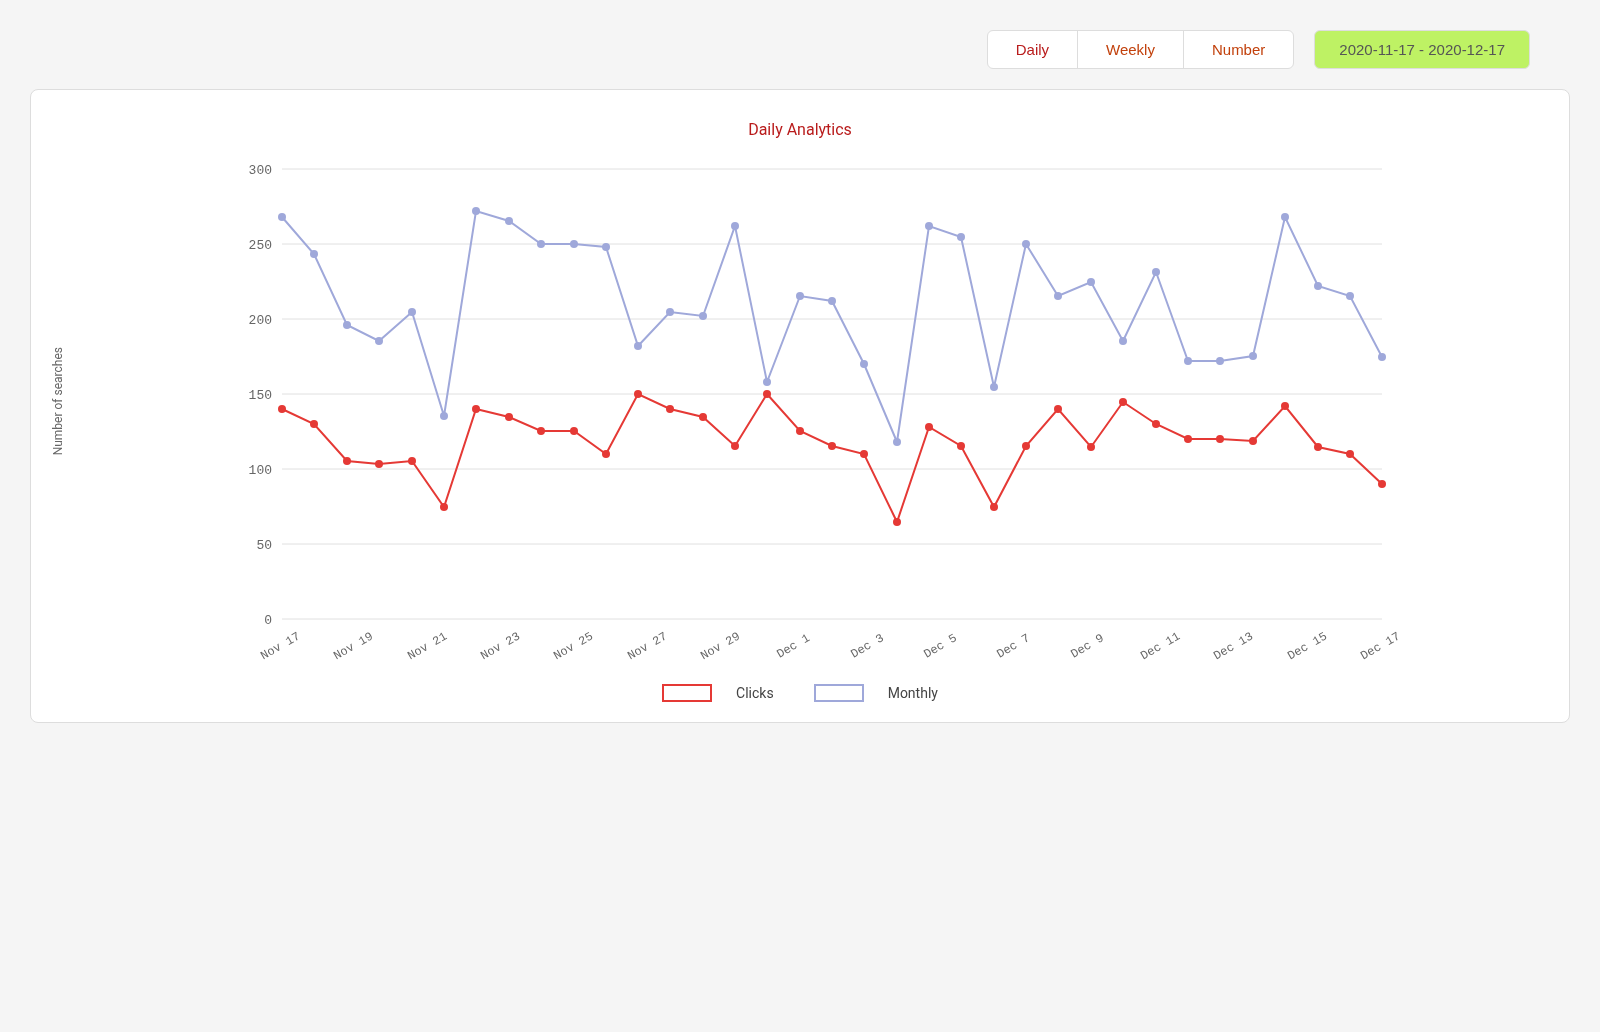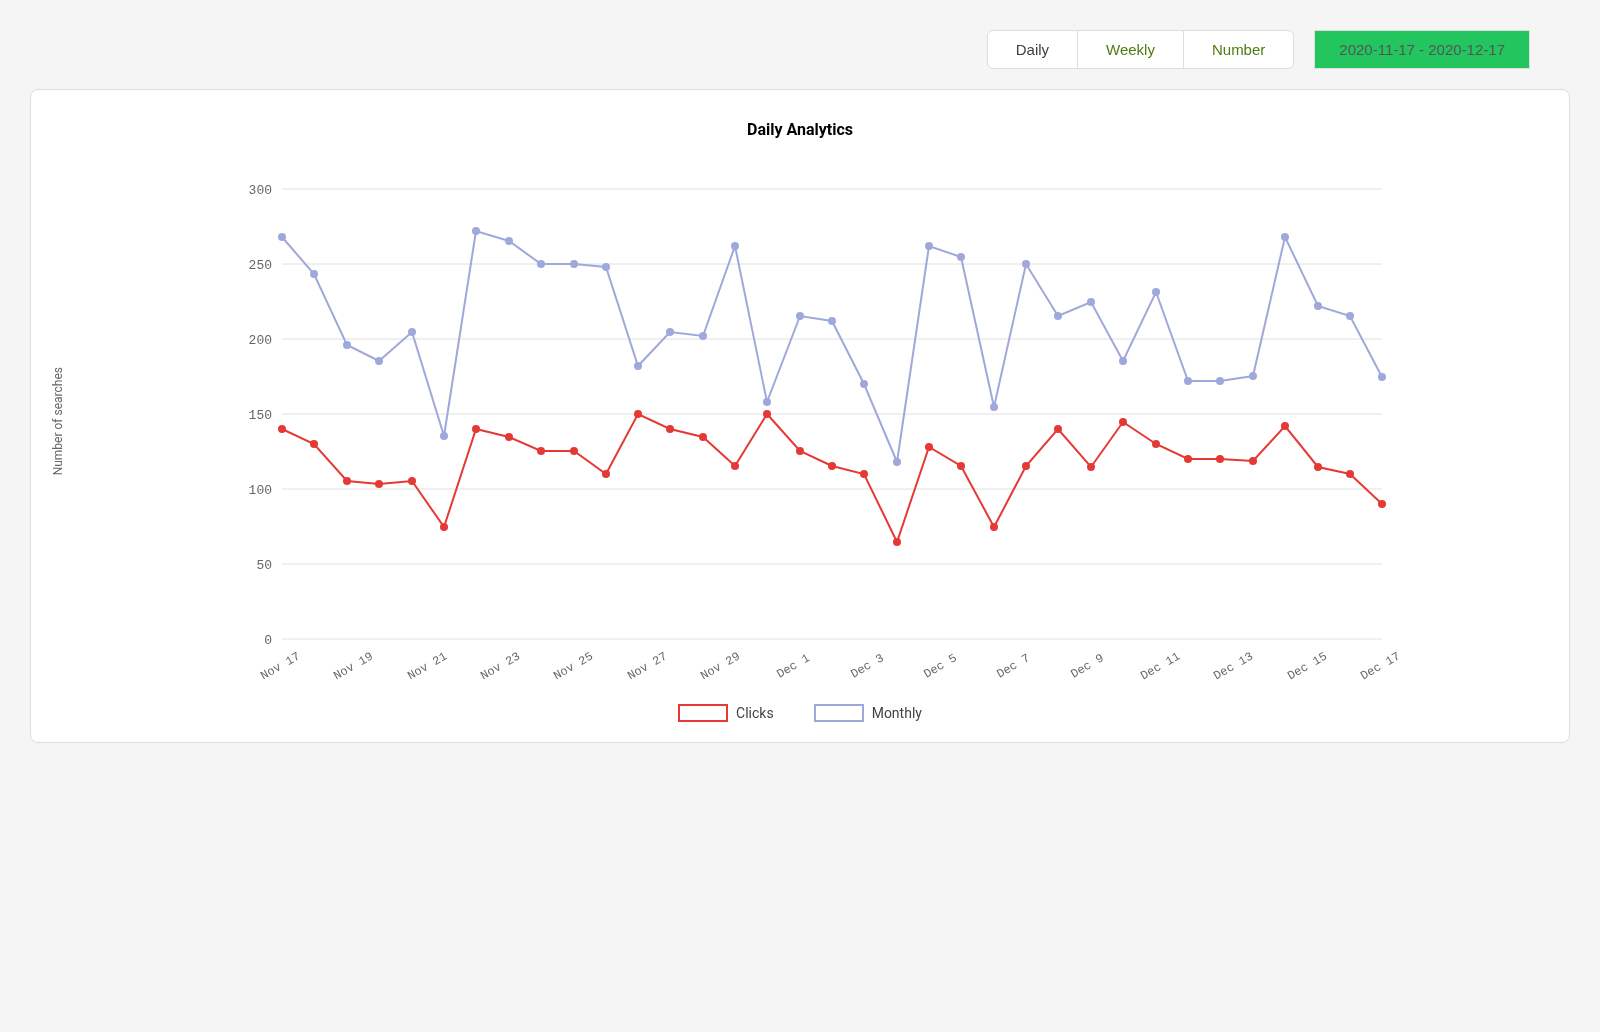--- a/index.html
+++ b/index.html
@@ -23,46 +23,45 @@
       border-radius: 6px;
       overflow: hidden;
       background: #fff;
     }
     .period-btn {
       padding: 10px 28px;
       background: transparent;
       border: none;
       cursor: pointer;
       font-size: 15px;
-      color: #4d7c0f;
+      color: #c2410c;
       border-right: 1px solid #ddd;
     }
     .period-btn:last-child { border-right: none; }
-    .period-btn.active { color: #404040; }
+    .period-btn.active { color: #b91c1c; }
     .date-range-btn {
       padding: 10px 24px;
-      background: #22c55e;
+      background: #bef264;
       border: 1px solid #ddd;
-      border-radius: 0;
+      border-radius: 6px;
       font-size: 15px;
       color: #555;
       cursor: pointer;
     }
     .chart-container {
       background: #fff;
       border: 1px solid #ddd;
       border-radius: 8px;
       padding: 30px 20px 20px 20px;
     }
     .chart-title {
       text-align: center;
       font-size: 16px;
-      font-weight: 700;
-      margin-bottom: 20px;
-      color: #000000;
+      font-weight: 400;
+      color: #b91c1c;
     }
     .chart-area {
       display: flex;
       gap: 0;
     }
     .y-axis-label {
       writing-mode: vertical-rl;
       transform: rotate(180deg);
       font-size: 12px;
       color: #666;
@@ -83,21 +82,21 @@
     .legend {
       display: flex;
       justify-content: center;
       gap: 40px;
       margin-top: 20px;
       align-items: center;
     }
     .legend-item {
       display: flex;
       align-items: center;
-      gap: 8px;
+      gap: 24px;
       font-size: 14px;
       color: #444;
     }
     .legend-line-clicks {
       width: 50px;
       height: 18px;
       border: 2px solid #e53935;
       background: transparent;
     }
     .legend-line-searches {

